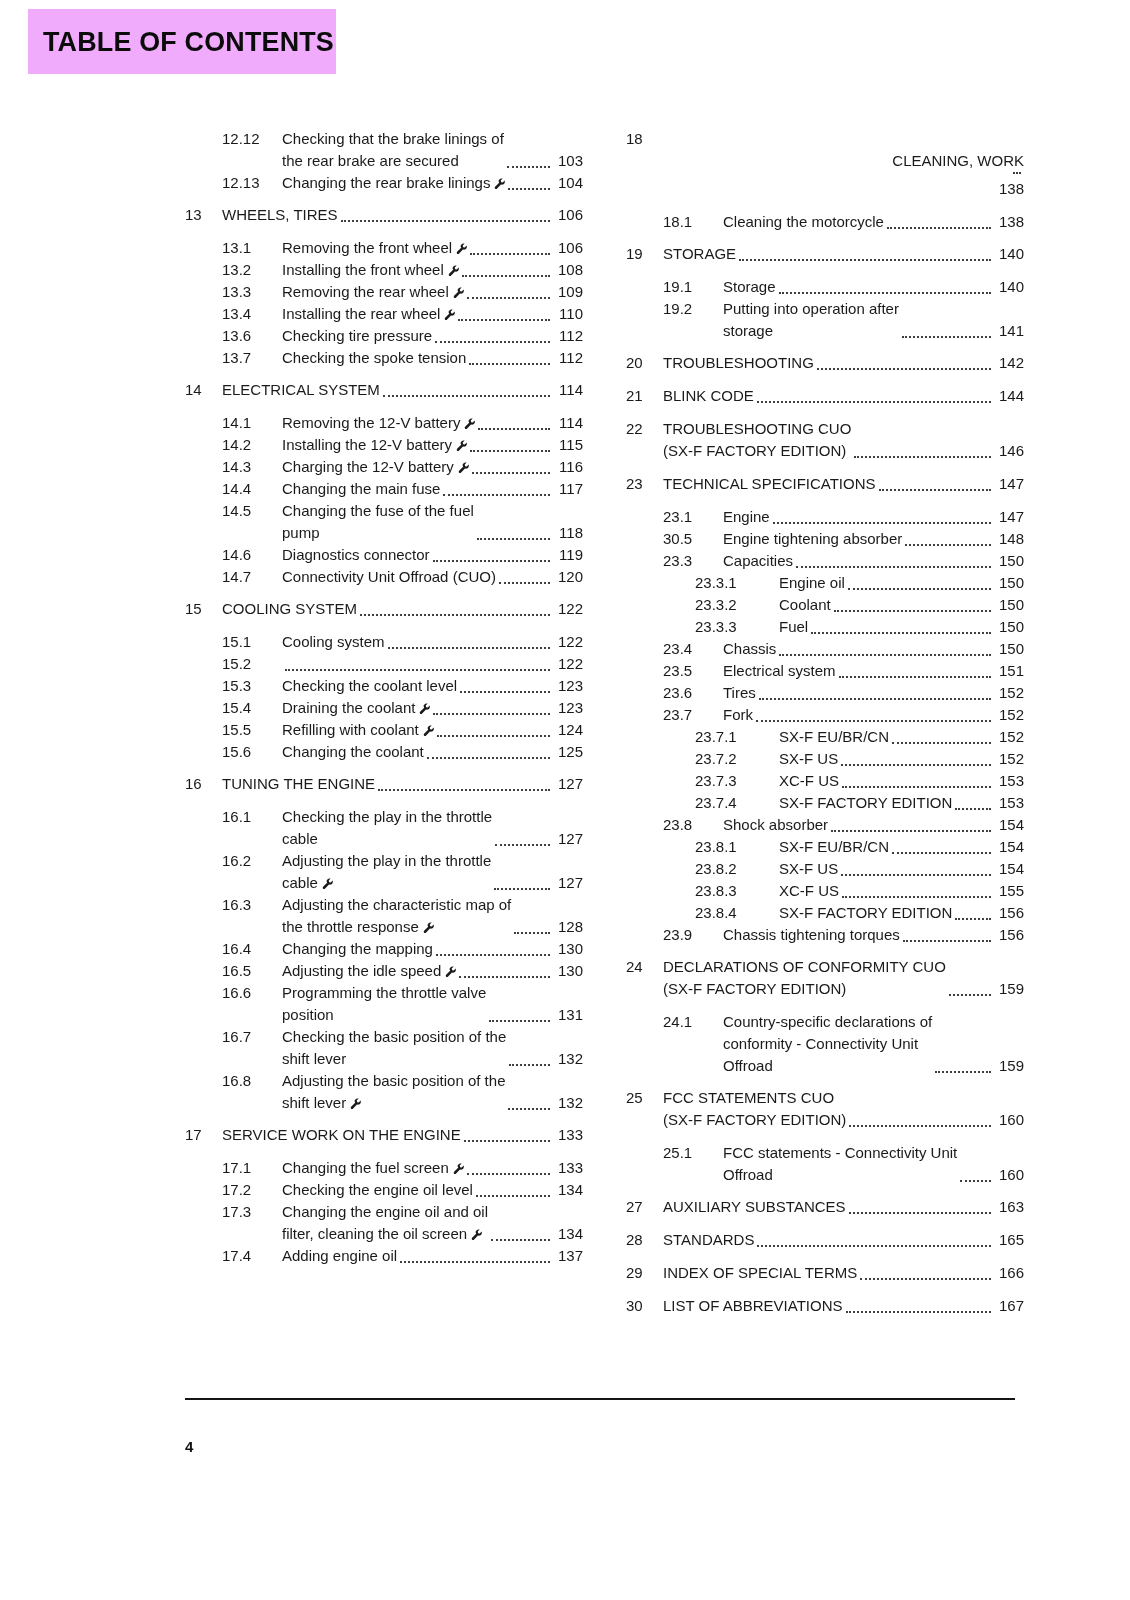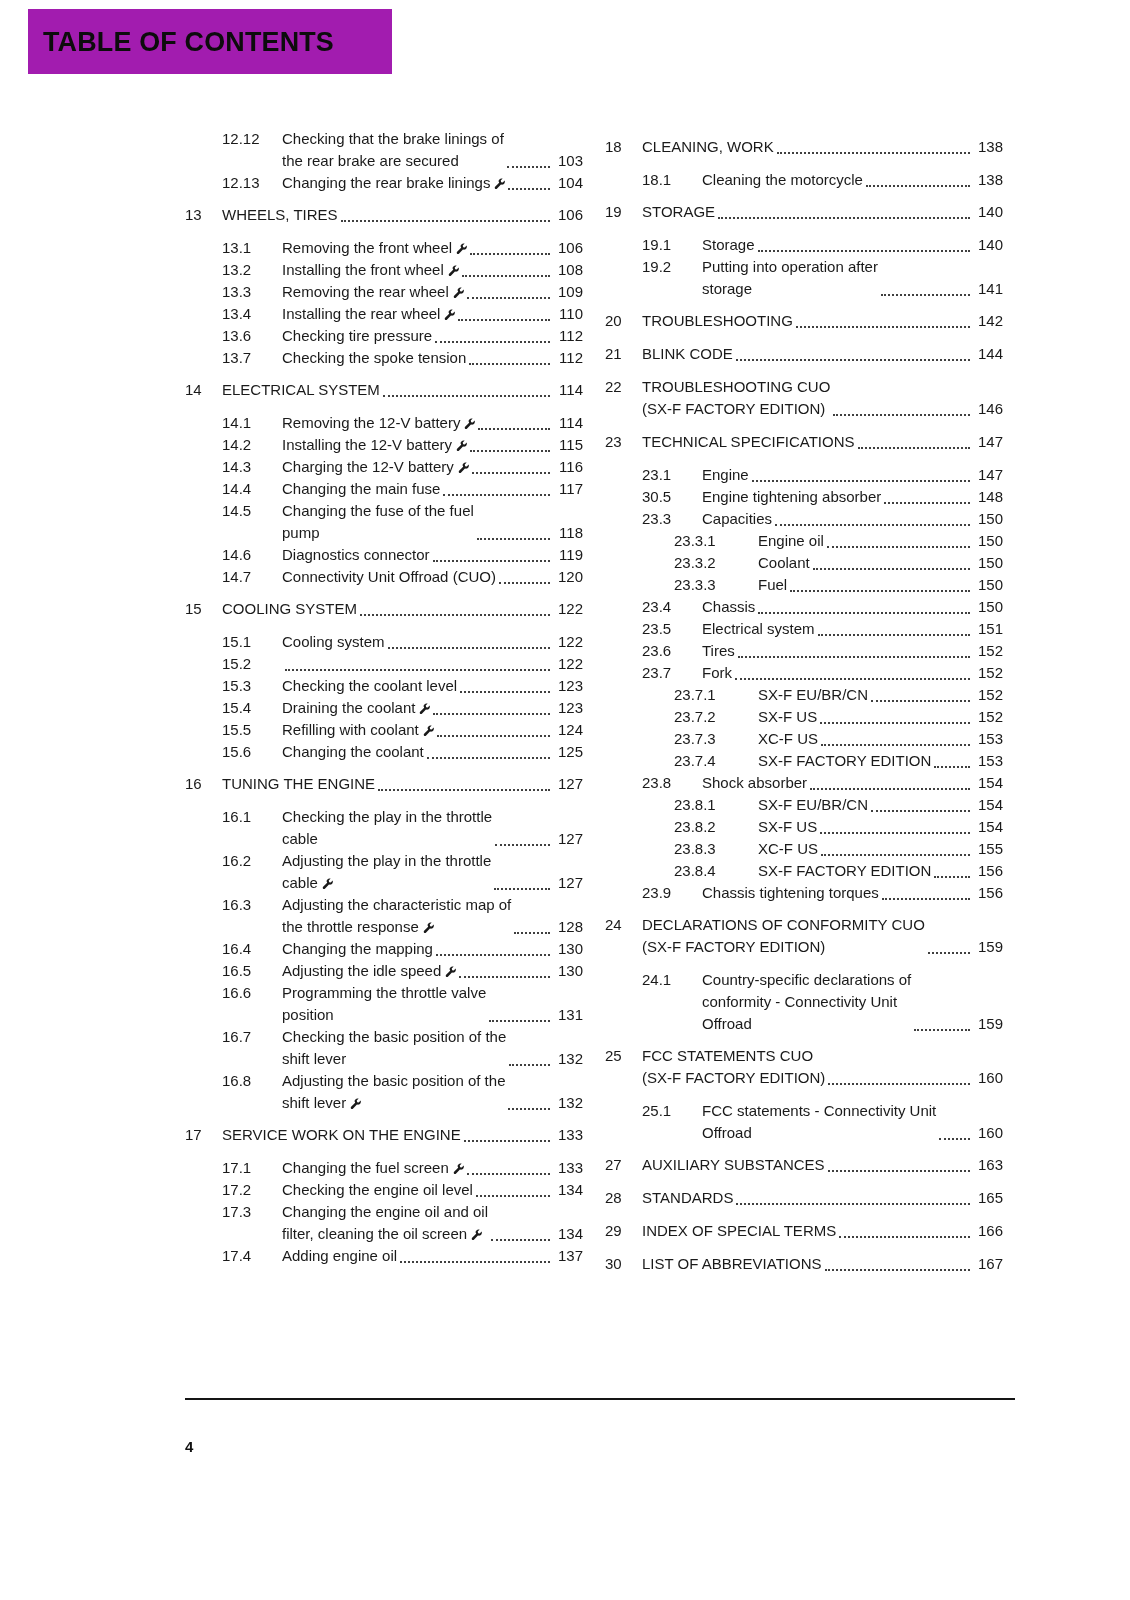--- a/index.html
+++ b/index.html
@@ -9,51 +9,51 @@
     font-family:"Liberation Sans", sans-serif;
     color:#1a1a1a;
     position:relative;
     overflow:hidden;
   }
   .sheet { position:absolute; inset:0; }
 
   
   .header-box {
     position:absolute; left:28px; top:9px;
-    width:364px; height:65px;
-    background:#a21caf;
+    width:308px; height:65px;
+    background:#f0abfc;
     display:flex; align-items:center;
     padding:0 15px;
   }
   .header-box h1 {
     font-size:28px; font-weight:700; letter-spacing:.2px;
     color:#0c0c0c; white-space:nowrap;
     transform:scaleX(.96); transform-origin:left center;
   }
 
   
   .columns {
     position:absolute; left:185px; top:128px; width:830px;
-    display:flex; gap:22px;
+    display:flex; gap:43px;
   }
   .toc-col { flex:0 0 398px; width:398px; }
 
   
   .entry {
     display:flex; align-items:flex-end;
     font-size:15px; line-height:22px;
   }
   .entry .num { align-self:flex-start; flex-shrink:0; }
   .lv1 .num { width:37px; }
   .lv2 { padding-left:37px; }
   .lv2 .num { width:60px; }
   .lv3 { padding-left:37px; }
   .lv3 .num { width:84px;margin-left:32px; }
   .chapter { margin:10px 0 11px; }
-  .toc-col .chapter:first-child { margin-top:8px; }
+  .toc-col .chapter:first-child { margin-top:0;flex-direction:column; }
   .title { white-space:pre-line; }
   .dots {
     flex:1 1 auto; min-width:8px;
     border-bottom:2px dotted #3f3f3f;
     margin:0 3px 4px 3px;
   }
   .pg { flex-shrink:0; min-width:30px; text-align:right; }
   .wrench { width:11px; height:11px; margin-left:4px; vertical-align:-1px; }
 
   

